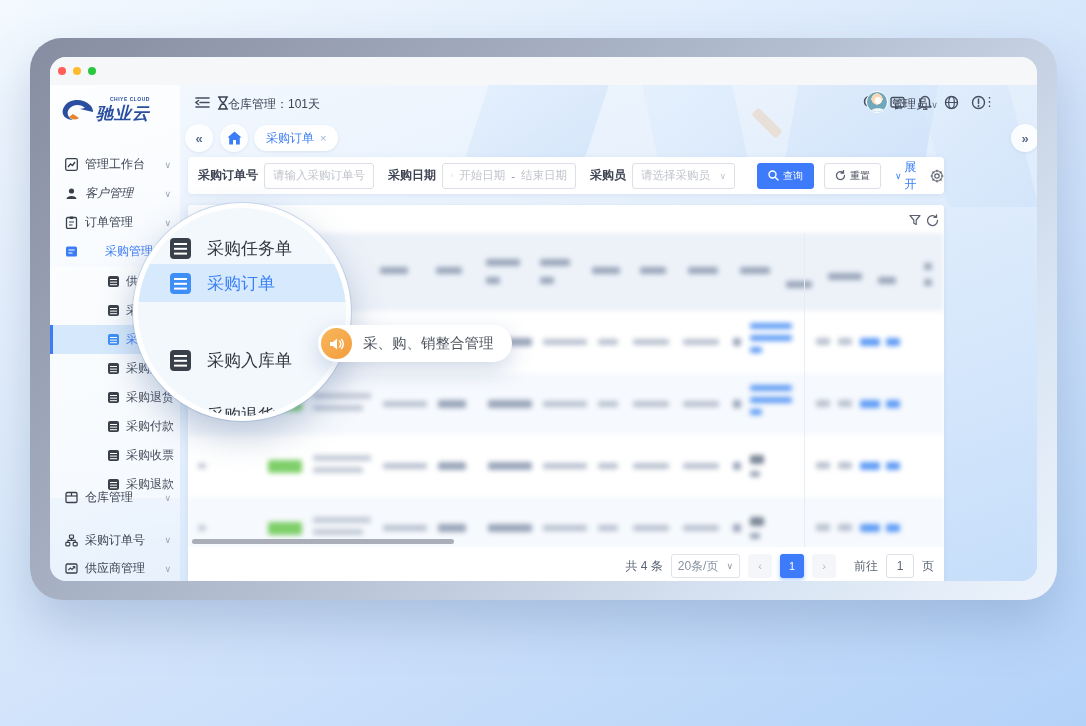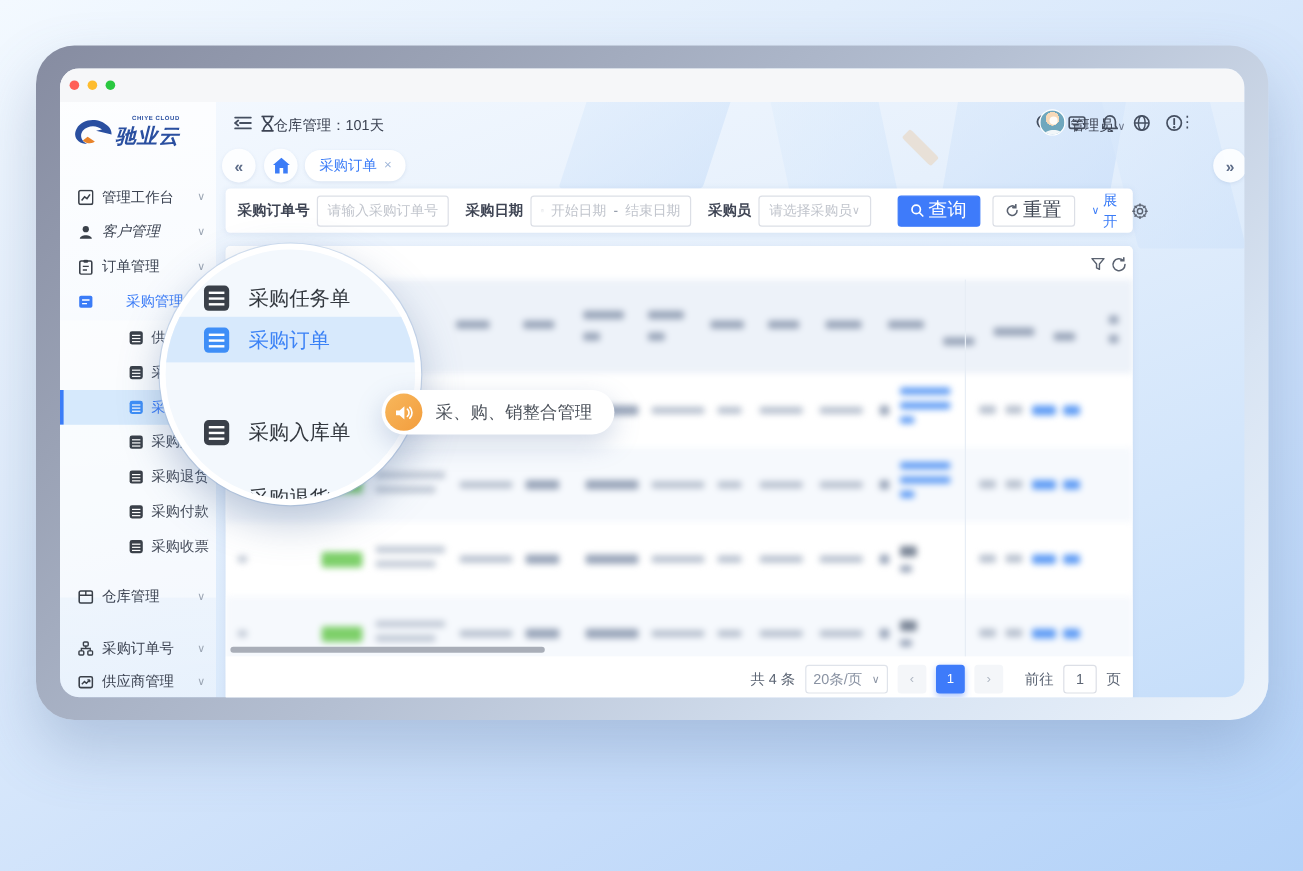--- a/index.html
+++ b/index.html
@@ -51,21 +51,21 @@
   .tab-pill{position:absolute;left:74px;top:5px;height:26px;padding:0 12px;border-radius:14px;background:#fff;
     display:flex;align-items:center;gap:6px;font-size:12px;color:#3b7cf7;cursor:pointer;box-shadow:0 1px 3px rgba(120,150,190,.18);}
   .tab-pill .x{color:#9db4d8;font-size:11px;}
   
   .filter{position:absolute;left:138px;top:100px;width:756px;height:37px;background:#fff;border-radius:4px;
     box-shadow:0 1px 5px rgba(100,130,180,.12);display:flex;align-items:center;font-size:12px;color:#434a57;}
   .flabel{margin-left:10px;margin-right:6px;white-space:nowrap;font-weight:bold;color:#3e4453;}
   .finput{height:26px;border:1px solid #dcdfe6;border-radius:3px;background:#fff;display:flex;align-items:center;
     padding:0 8px;color:#c0c4cc;font-size:11.5px;cursor:text;white-space:nowrap;}
   .fselect{justify-content:space-between;cursor:pointer;}
-  .btn{height:26px;border-radius:3px;display:flex;align-items:center;justify-content:center;gap:4px;font-size:16px;cursor:pointer;white-space:nowrap;}
+  .btn{height:26px;border-radius:3px;display:flex;align-items:center;justify-content:center;gap:4px;font-size:10px;cursor:pointer;white-space:nowrap;}
   .btn-primary{background:#3e7bfa;color:#fff;border:1px solid #3e7bfa;padding:0 10px;margin-left:22px;}
   .btn-plain{background:#fff;color:#434a57;border:1px solid #dcdfe6;padding:0 10px;margin-left:10px;}
   .expand{margin-left:14px;color:#3b7cf7;cursor:pointer;display:flex;align-items:center;gap:3px;}
   .gear{margin-left:12px;color:#5a6270;cursor:pointer;display:flex;}
   
   .panel{position:absolute;left:138px;top:148px;width:756px;height:380px;background:#fff;border-radius:4px;
     box-shadow:0 1px 5px rgba(100,130,180,.10);overflow:hidden;}
   .ptoolbar{position:absolute;left:0;top:0;width:100%;height:28px;background:#fff;}
   .ptool-ic{position:absolute;top:8px;width:14px;height:14px;color:#5a6270;cursor:pointer;display:flex;align-items:center;justify-content:center;}
   .thead{position:absolute;left:0;top:28px;width:100%;height:78px;background:#edf2f9;}
@@ -192,20 +192,24 @@
               <span class="ic"></span>
               <span>采购退货</span>
             </div>
             <div class="sub-item">
               <span class="ic"></span>
               <span>采购付款</span>
             </div>
             <div class="sub-item">
               <span class="ic"></span>
               <span>采购收票</span>
+            </div>
+            <div class="sub-item">
+              <span class="ic"></span>
+              <span>采购退款</span>
             </div>
           </div>
         <div id="side-bottom">
             <div class="side-item" style="top: 398px;">
               <span class="ic">
                 <svg width="13" height="13" viewBox="0 0 13 13">
                   <rect x="1" y="1.5" width="11" height="10" rx="1.3" stroke="#3a4049" stroke-width="1.3" fill="none"></rect>
                   <line x1="1" y1="5" x2="12" y2="5" stroke="#3a4049" stroke-width="1.2"></line>
                   <line x1="6.5" y1="1.5" x2="6.5" y2="5" stroke="#3a4049" stroke-width="1.2"></line>
                 </svg>

